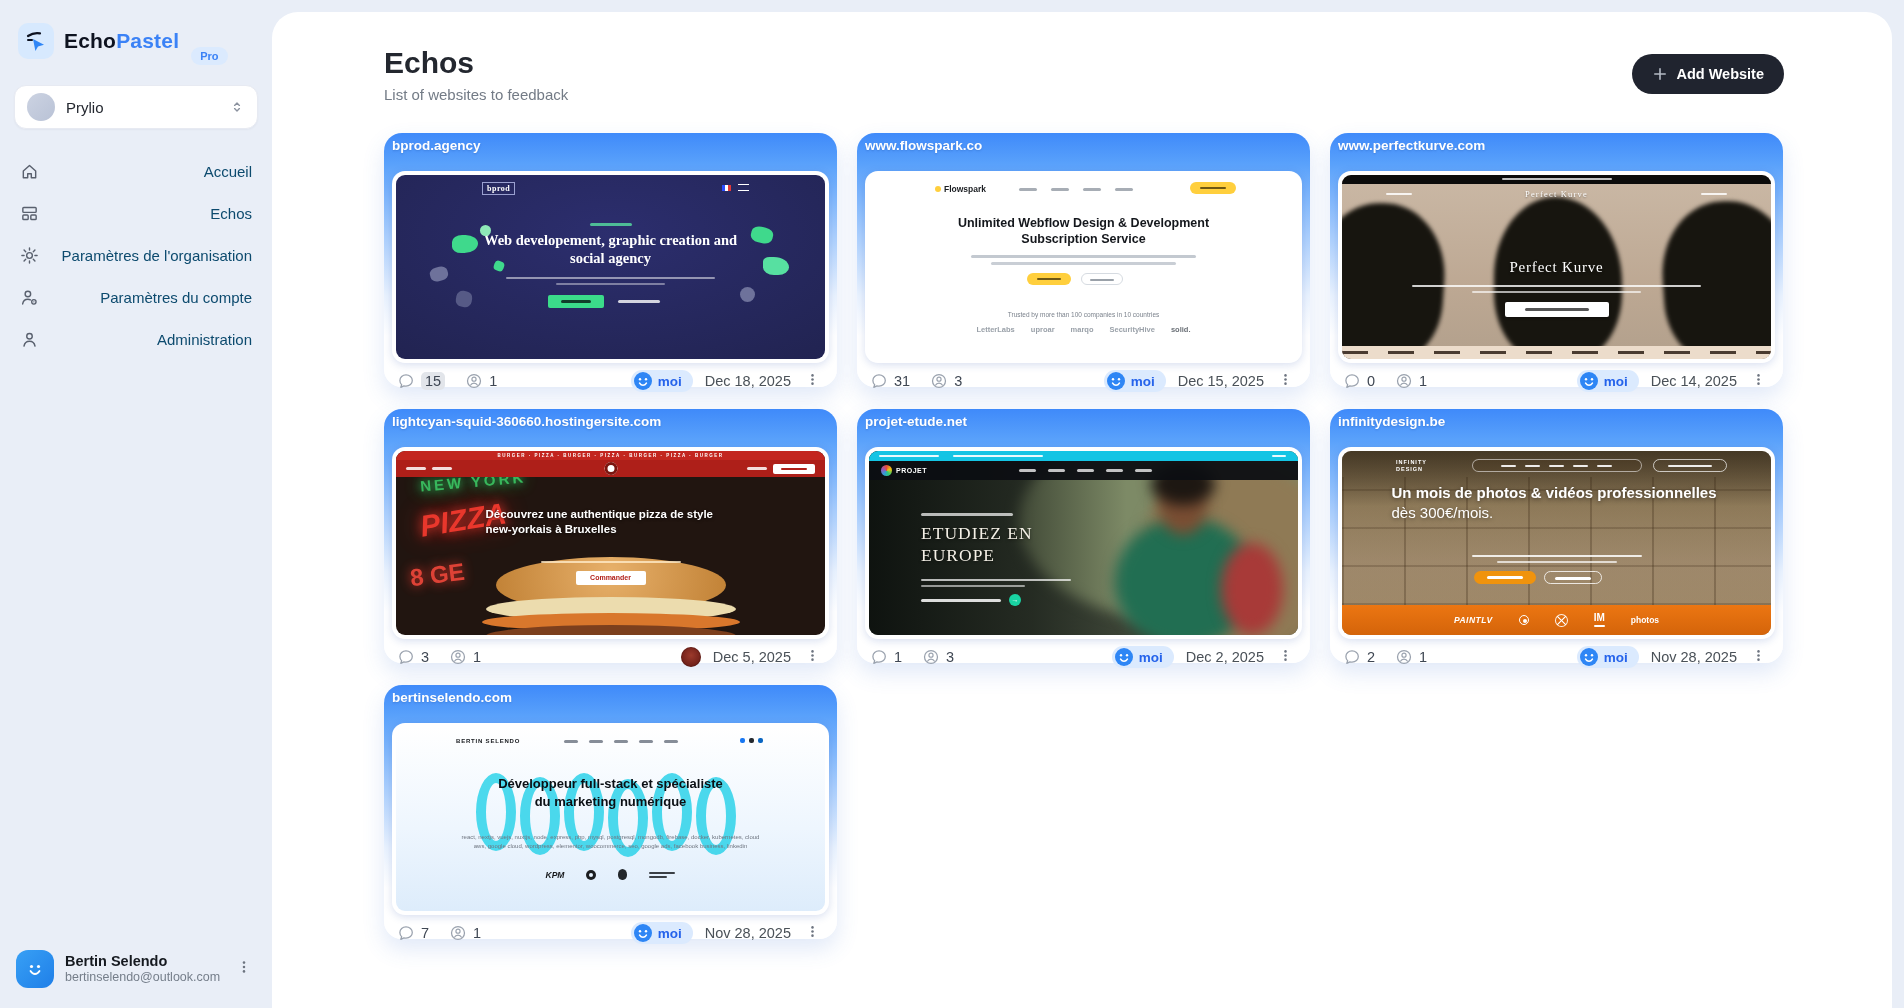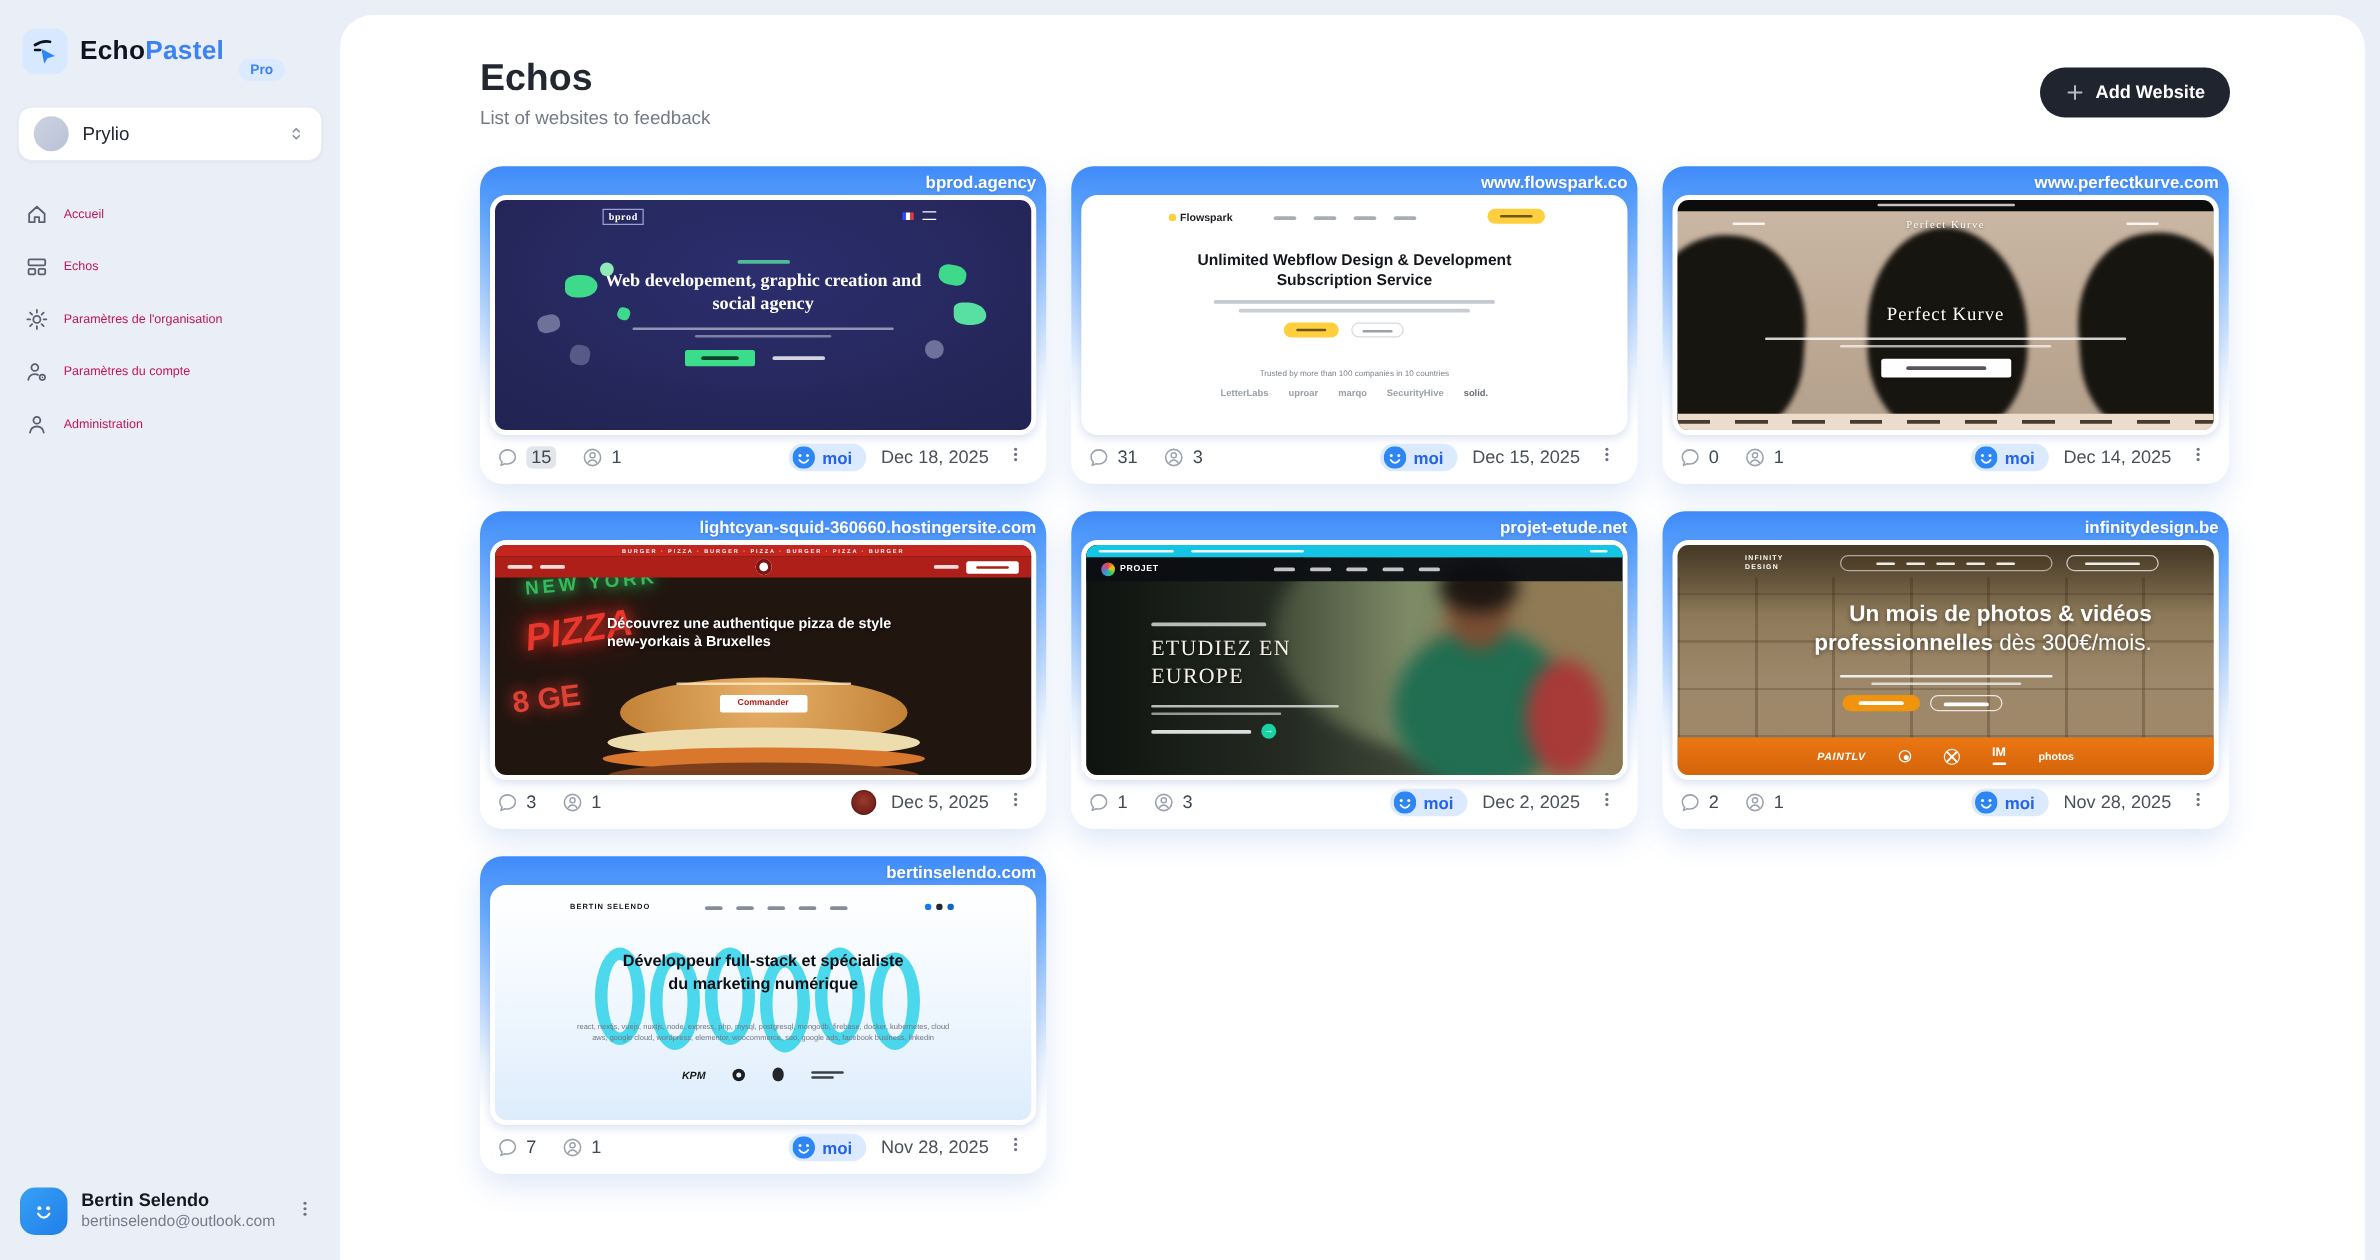--- a/index.html
+++ b/index.html
@@ -12,21 +12,21 @@
   .logo-mark { width:36px; height:36px; border-radius:10px; background:#d7e9fe; display:flex; align-items:center; justify-content:center; }
   .logo-text { font-size:21px; font-weight:800; color:#0e1320; letter-spacing:.2px; }
   .logo-text .accent { color:#3b82f6; }
   .plan-badge { margin-left:2px; background:#dbeafe; color:#3b82f6; font-size:11px; font-weight:700; padding:3px 9px; border-radius:999px;margin-top:31px; }
 
   .org-select { margin:10px 14px 0; height:44px; background:#fff; border:1px solid #e7eaf2; border-radius:12px; display:flex; align-items:center; gap:11px; padding:0 12px; cursor:pointer; box-shadow:0 1px 2px rgba(20,30,60,.04); }
   .org-avatar { width:28px; height:28px; border-radius:50%; background:linear-gradient(135deg,#ccd3e2,#b9c2d6); }
   .org-name { flex:1; font-size:15px; color:#23272f; }
 
   .nav { margin-top:24px; display:flex; flex-direction:column; gap:5px; }
-  .nav-item { display:flex; align-items:center; gap:12px; padding:9px 20px; font-size:10px; color:#be185d; cursor:pointer; border-radius:10px; }
+  .nav-item { display:flex; align-items:center; gap:12px; padding:9px 20px; font-size:15px; color:#0c4a6e; cursor:pointer; border-radius:10px;justify-content:space-between; }
   .nav-item svg { flex:0 0 auto; }
 
   .side-spacer { flex:1; }
   .user-row { display:flex; align-items:center; gap:11px; padding:16px 16px 20px; }
   .user-avatar { width:38px; height:38px; border-radius:12px; background:linear-gradient(135deg,#38a0f5,#1f7fe8); display:flex; align-items:center; justify-content:center; }
   .user-meta { flex:1; line-height:1.25; }
   .user-name { font-size:14.5px; font-weight:700; color:#15191f; }
   .user-email { font-size:12.5px; color:#757e8a; }
   .kebab-btn { padding:4px; cursor:pointer; }
 
@@ -36,21 +36,21 @@
   .page-title { font-size:30px; font-weight:800; color:#23272f; }
   .page-subtitle { margin-top:6px; font-size:15px; color:#737b86; }
   .add-btn { margin-top:8px; height:40px; display:inline-flex; align-items:center; gap:8px; background:#20242f; color:#fff; border:none; border-radius:999px; padding:0 20px; font-size:14.5px; font-weight:600; font-family:inherit; cursor:pointer; }
 
   .cards { margin-top:30px; display:grid; grid-template-columns:repeat(3,453px); gap:22px 20px; }
 
   
   .card { width:453px; height:254px; border-radius:18px; padding:0 8px; cursor:pointer;
     background:linear-gradient(180deg,#3f8afa 0%,#59a1fb 12%,#a9cefd 40%,#e9f2fe 64%,#ffffff 80%);
     box-shadow:0 10px 22px rgba(70,120,210,.16); }
-  .card-title { height:23px; line-height:26px; text-align:right; color:#fff; font-size:13.5px; font-weight:600; text-shadow:0 1px 2px rgba(20,60,140,.25);
+  .card-title { height:38px; line-height:26px; text-align:left; color:#fff; font-size:13.5px; font-weight:600; text-shadow:0 1px 2px rgba(20,60,140,.25);
     white-space:nowrap; overflow:hidden; text-overflow:ellipsis; }
   .shot-wrap { background:#fff; border-radius:13px; padding:4px; box-shadow:0 2px 8px rgba(40,80,170,.18); }
   .shot { position:relative; width:100%; height:184px; border-radius:9px; overflow:hidden; background:#fff; }
   .card-footer { height:36px; display:flex; align-items:center; padding:0 5px; gap:6px; }
   .cnt { font-size:14.5px; color:#3f4753; }
   .cnt.hl { background:#e2e5ea; border-radius:5px; padding:1px 4px; }
   .stat-gap { width:8px; }
   .f-spacer { flex:1; }
   .moi-badge { display:inline-flex; align-items:center; gap:6px; background:#dbeafe; border-radius:999px; padding:2px 11px 2px 3px; }
   .moi-badge span { font-size:13.5px; font-weight:700; color:#2563eb; }
@@ -154,21 +154,21 @@
   
   .s6 { background:linear-gradient(180deg,#6f5e44 0%,#a08a66 30%,#bba281 60%,#c8ad86 100%); }
   .s6-shelves { position:absolute; inset:26px 0 30px 0;
     background-image:repeating-linear-gradient(90deg,rgba(60,40,20,.28) 0 2px,transparent 2px 62px),repeating-linear-gradient(0deg,rgba(60,40,20,.22) 0 2px,transparent 2px 38px); }
   .s6-shade { position:absolute; inset:0; background:linear-gradient(180deg,rgba(35,26,12,.55) 0%,rgba(35,26,12,.15) 30%,rgba(35,26,12,.25) 100%); }
   .s6-brand { position:absolute; left:54px; top:8px; color:#fff; font-size:5.5px; font-weight:800; letter-spacing:1px; line-height:1.3; z-index:3; }
   .s6-pill { position:absolute; left:50%; top:8px; transform:translateX(-50%); width:170px; height:13px; border:1px solid rgba(255,255,255,.55); border-radius:8px; background:rgba(70,52,26,.25); display:flex; align-items:center; justify-content:center; gap:9px; z-index:3; }
   .s6-pill b { width:15px; height:2px; background:rgba(255,255,255,.9); border-radius:2px; }
   .s6-pill2 { position:absolute; right:44px; top:8px; width:74px; height:13px; border:1px solid rgba(255,255,255,.7); border-radius:8px; z-index:3; }
   .s6-pill2 i { display:block; margin:5px auto; width:44px; height:2px; background:rgba(255,255,255,.9); border-radius:2px; }
-  .s6-hl { position:absolute; left:50%; top:44px; transform:translateX(-50%); width:330px; text-align:right; color:#fff; font-size:18px; line-height:1.3; z-index:3; text-shadow:0 1px 4px rgba(0,0,0,.45); }
+  .s6-hl { position:absolute; left:50%; top:32px; transform:translateX(-50%); width:330px; text-align:left; color:#fff; font-size:15px; line-height:1.3; z-index:3; text-shadow:0 1px 4px rgba(0,0,0,.45); }
   .s6-hl .b { font-weight:800; } .s6-hl .n { font-weight:400; }
   .s6-c1 { left:50%; top:104px; margin-left:-85px; width:170px; height:2px; background:rgba(255,255,255,.85); z-index:3; }
   .s6-c2 { left:50%; top:110px; margin-left:-60px; width:120px; height:2px; background:rgba(255,255,255,.7); z-index:3; }
   .s6-b1 { position:absolute; left:132px; top:120px; width:62px; height:13px; background:#f0930d; border-radius:8px; z-index:3; }
   .s6-b1 i, .s6-b2 i { display:block; margin:5px auto; width:36px; height:2.5px; background:#fff; border-radius:2px; }
   .s6-b2 { position:absolute; left:202px; top:120px; width:58px; height:13px; border:1px solid rgba(255,255,255,.8); border-radius:8px; z-index:3; }
   .s6-band { position:absolute; left:0; right:0; bottom:0; height:30px; background:linear-gradient(180deg,#ec7612,#d4640a); display:flex; align-items:center; justify-content:center; gap:26px; color:#fff; z-index:3; }
   .s6-lg1 { font-size:8.5px; font-weight:800; font-style:italic; letter-spacing:.5px; }
   .s6-lgc { width:10px; height:10px; border:1.5px solid #fff; border-radius:50%; position:relative; }
   .s6-lgc::after { content:""; position:absolute; left:3px; top:3px; width:4px; height:4px; background:#fff; border-radius:50%; }

